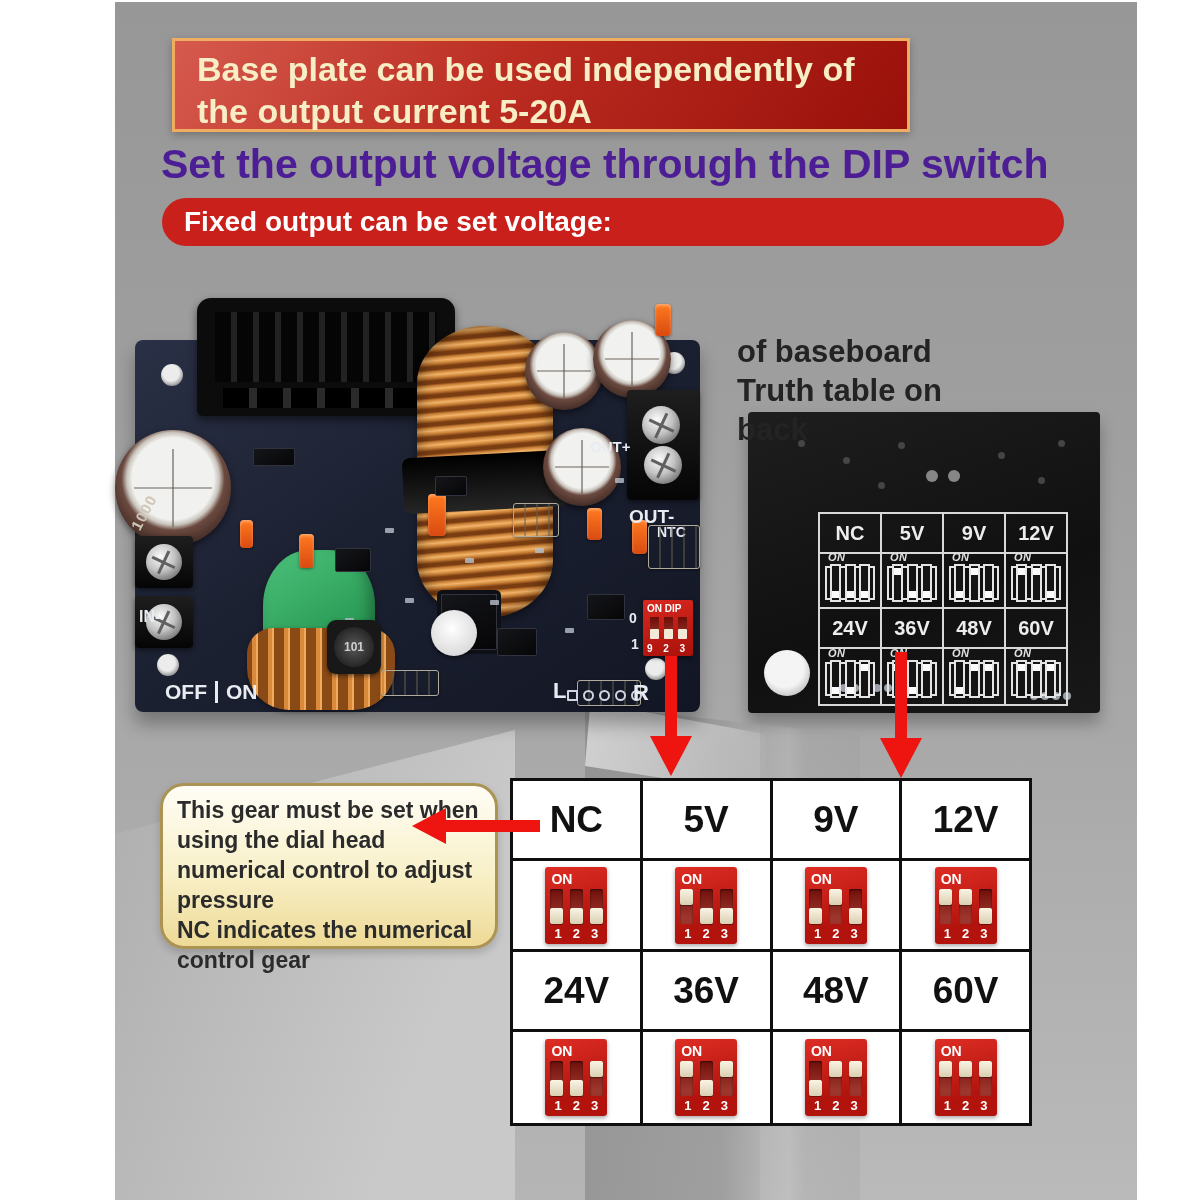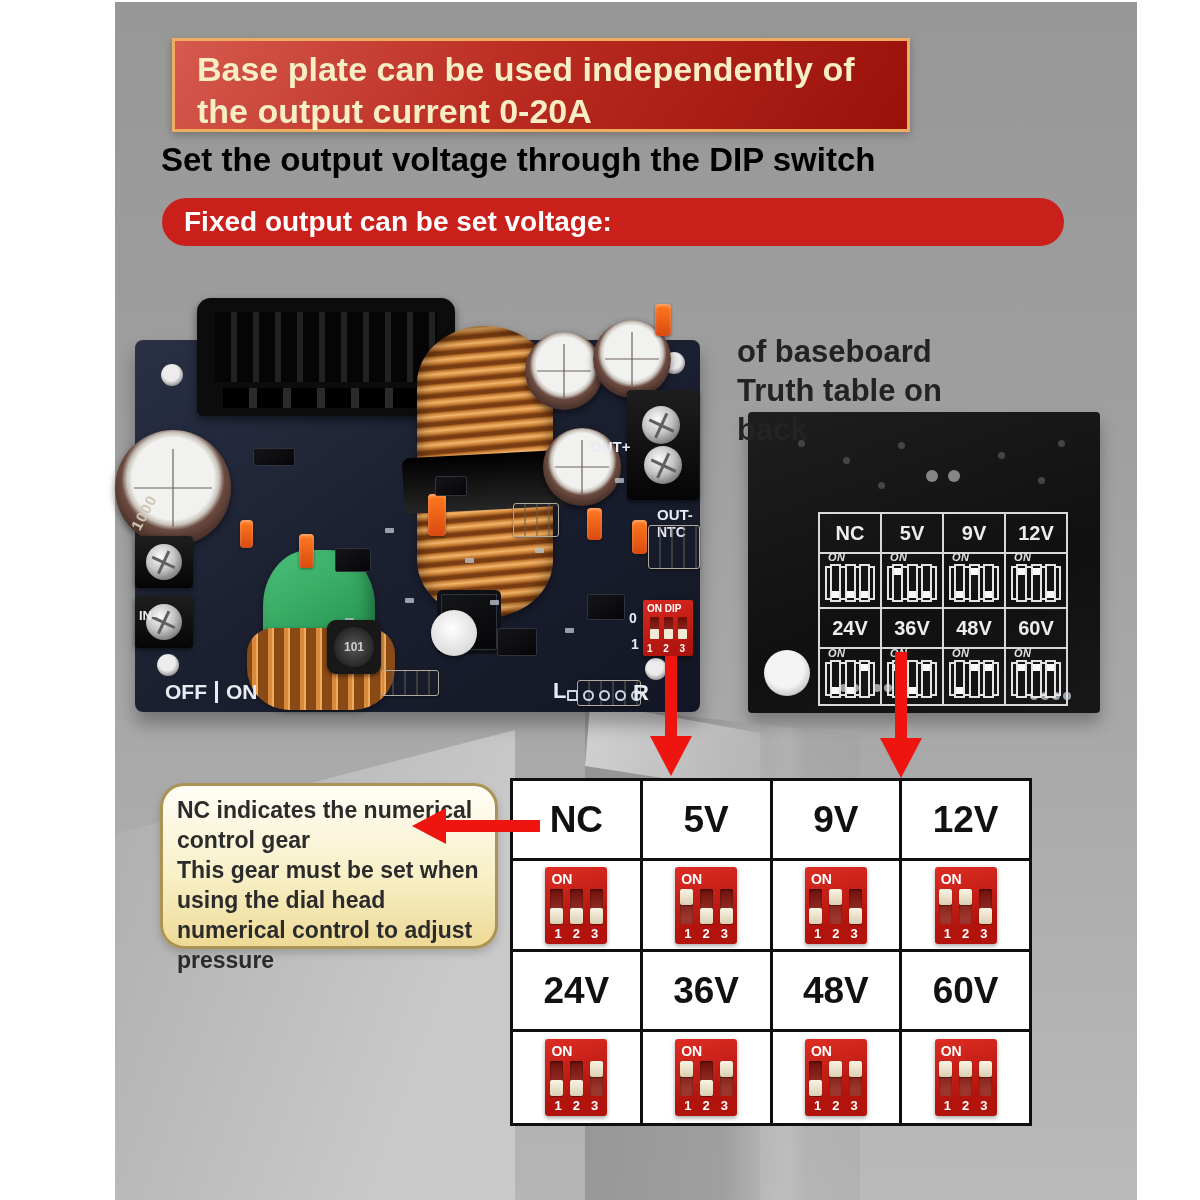--- a/index.html
+++ b/index.html
@@ -13,21 +13,21 @@
   .bg1{left:0;top:728px;width:400px;height:472px;background:linear-gradient(110deg,#aeaeae 0%,#c9c9c9 75%);clip-path:polygon(0 22%,100% 0,100% 100%,0 100%)}
   .bg2{left:470px;top:698px;width:275px;height:502px;background:linear-gradient(90deg,#8b8b8b 0%,#969696 50%,#c4c4c4 74%,#a6a6a6 80%,#9d9d9d 100%);opacity:.7;clip-path:polygon(0 1%,100% 7%,100% 100%,0 100%)}
   .bg3{left:470px;top:692px;width:180px;height:100px;background:linear-gradient(100deg,#dcdcdc,#b6b6b6);opacity:.85;clip-path:polygon(3% 8%,100% 40%,100% 100%,0 72%)}
   .bg4{left:645px;top:718px;width:377px;height:482px;background:linear-gradient(180deg,#a7a7a7,#bebebe);opacity:.55}
 
   
   .banner-top{position:absolute;left:172px;top:38px;width:738px;height:94px;box-sizing:border-box;z-index:15;
     background:linear-gradient(125deg,#d65a4e 0%,#bb2c21 45%,#99100a 100%);
     border:3px solid #eead60;padding:7px 0 0 22px;color:#f8eec6;font-size:34px;font-weight:700;line-height:42px;
     box-shadow:0 3px 8px rgba(0,0,0,.25)}
-  .heading{position:absolute;left:161px;top:141px;font-size:33px;font-weight:700;color:#000000;z-index:15;white-space:nowrap}
+  .heading{position:absolute;left:161px;top:141px;font-size:41px;font-weight:700;color:#4c1d95;z-index:15;white-space:nowrap}
   .pill{position:absolute;left:162px;top:198px;width:902px;height:48px;background:#c9201c;border-radius:25px;z-index:15;
     display:flex;align-items:center;box-sizing:border-box;padding-left:22px;gap:16px;color:#fff;font-weight:700;font-size:28px;white-space:nowrap}
 
   
   .caption{position:absolute;left:737px;top:332px;font-size:31px;font-weight:700;color:#232323;line-height:39px;z-index:15}
   .notebox{position:absolute;left:160px;top:783px;width:338px;height:166px;box-sizing:border-box;z-index:25;
     border:3px solid #ab9354;border-radius:24px;background:linear-gradient(180deg,#fffdf6 0%,#f8f0c8 55%,#eeda96 100%);
     padding:9px 14px;font-size:23px;font-weight:700;color:#2b2b2b;line-height:30px;box-shadow:0 4px 8px rgba(0,0,0,.18)}
   .footer-pill{position:absolute;left:118px;top:1142px;width:980px;height:48px;box-sizing:border-box;z-index:20;
     background:#fff;border:4px solid #0c0c0c;border-radius:27px;display:flex;align-items:center;justify-content:center}
@@ -146,21 +146,21 @@
 
   <div class="backdrop">
     <div class="bgs bg1"></div>
     <div class="bgs bg2"></div>
     <div class="bgs bg3"></div>
     <div class="bgs bg4"></div>
   </div>
 
   <div class="banner-top">
     <div>Base plate can be used independently of</div>
-    <div>the output current 0-20A</div>
+    <div>the output current 5-20A</div>
   </div>
 
   <div class="heading">Set the output voltage through the DIP switch</div>
 
   <div class="pill">
     <span>Fixed output can be set voltage:</span>
   </div>
 
   <div id="pcb">
     <div class="board"></div>
@@ -223,55 +223,55 @@
     <div class="ind101">
       <b>101</b>
     </div>
     <div class="wcap"></div>
 
     <div class="jst" style="left:378px;top:205px;width:44px;height:32px"></div>
     <div class="jst" style="left:246px;top:372px;width:56px;height:24px"></div>
     <div class="jst" style="left:442px;top:382px;width:62px;height:24px"></div>
     <div class="jst" style="left:513px;top:227px;width:50px;height:42px;z-index:2"></div>
 
-    <span class="silk" style="left:4px;top:310px;font-size:13px">IN-</span>
+    <span class="silk" style="left:4px;top:310px;font-size:16px">IN-</span>
     <div class="offon">
       <span>OFF</span>
       <span class="sep"></span>
       <span>ON</span>
     </div>
     <span class="silk" style="left:418px;top:380px;font-size:22px">L</span>
     <div class="padrow">
         <i></i>
         <i></i>
         <i></i>
         <i></i>
         <i></i>
       </div>
     <span class="silk" style="left:498px;top:382px;font-size:22px">R</span>
     <span class="silk" style="left:455px;top:140px;font-size:15px">OUT+</span>
-    <span class="silk" style="left:522px;top:208px;font-size:15px;z-index:1">OUT-</span>
+    <span class="silk" style="left:494px;top:208px;font-size:19px;z-index:1">OUT-</span>
     <span class="silk" style="left:522px;top:226px;font-size:14px;z-index:1">NTC</span>
     <span class="silk" style="left:494px;top:312px;font-size:14px">0</span>
     <span class="silk" style="left:496px;top:338px;font-size:14px">1</span>
 
     <div class="dip-pcb">
       <span class="h">ON DIP</span>
       <span class="slots">
         <span class="slot">
             <span class="knob"></span>
           </span>
         <span class="slot">
             <span class="knob"></span>
           </span>
         <span class="slot">
             <span class="knob"></span>
           </span>
       </span>
-      <span class="nums">1 2 3</span>
+      <span class="nums">9 2 3</span>
     </div>
   </div>
 
   <div class="caption">
     <div>of baseboard</div>
     <div>Truth table on back</div>
   </div>
 
   <div id="backboard">
     <div class="via" style="left:50px;top:28px"></div>
@@ -471,22 +471,22 @@
   <div class="arrow-v a2">
       <i class="shaft"></i>
       <i class="head"></i>
     </div>
   <div class="arrow-h">
       <i class="head"></i>
       <i class="shaft"></i>
     </div>
 
   <div class="notebox">
+    <div>This gear must be set when using the dial head numerical control to adjust pressure</div>
     <div>NC indicates the numerical control gear</div>
-    <div>This gear must be set when using the dial head numerical control to adjust pressure</div>
   </div>
 
   <div id="main-table">
       <div class="vt-row vt-head">
         <div class="vt-cell">
           <span>NC</span>
         </div>
         <div class="vt-cell">
           <span>5V</span>
         </div>

